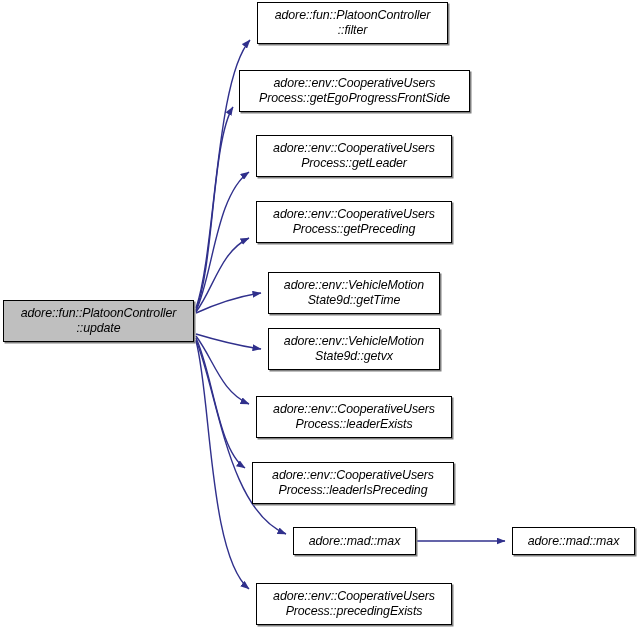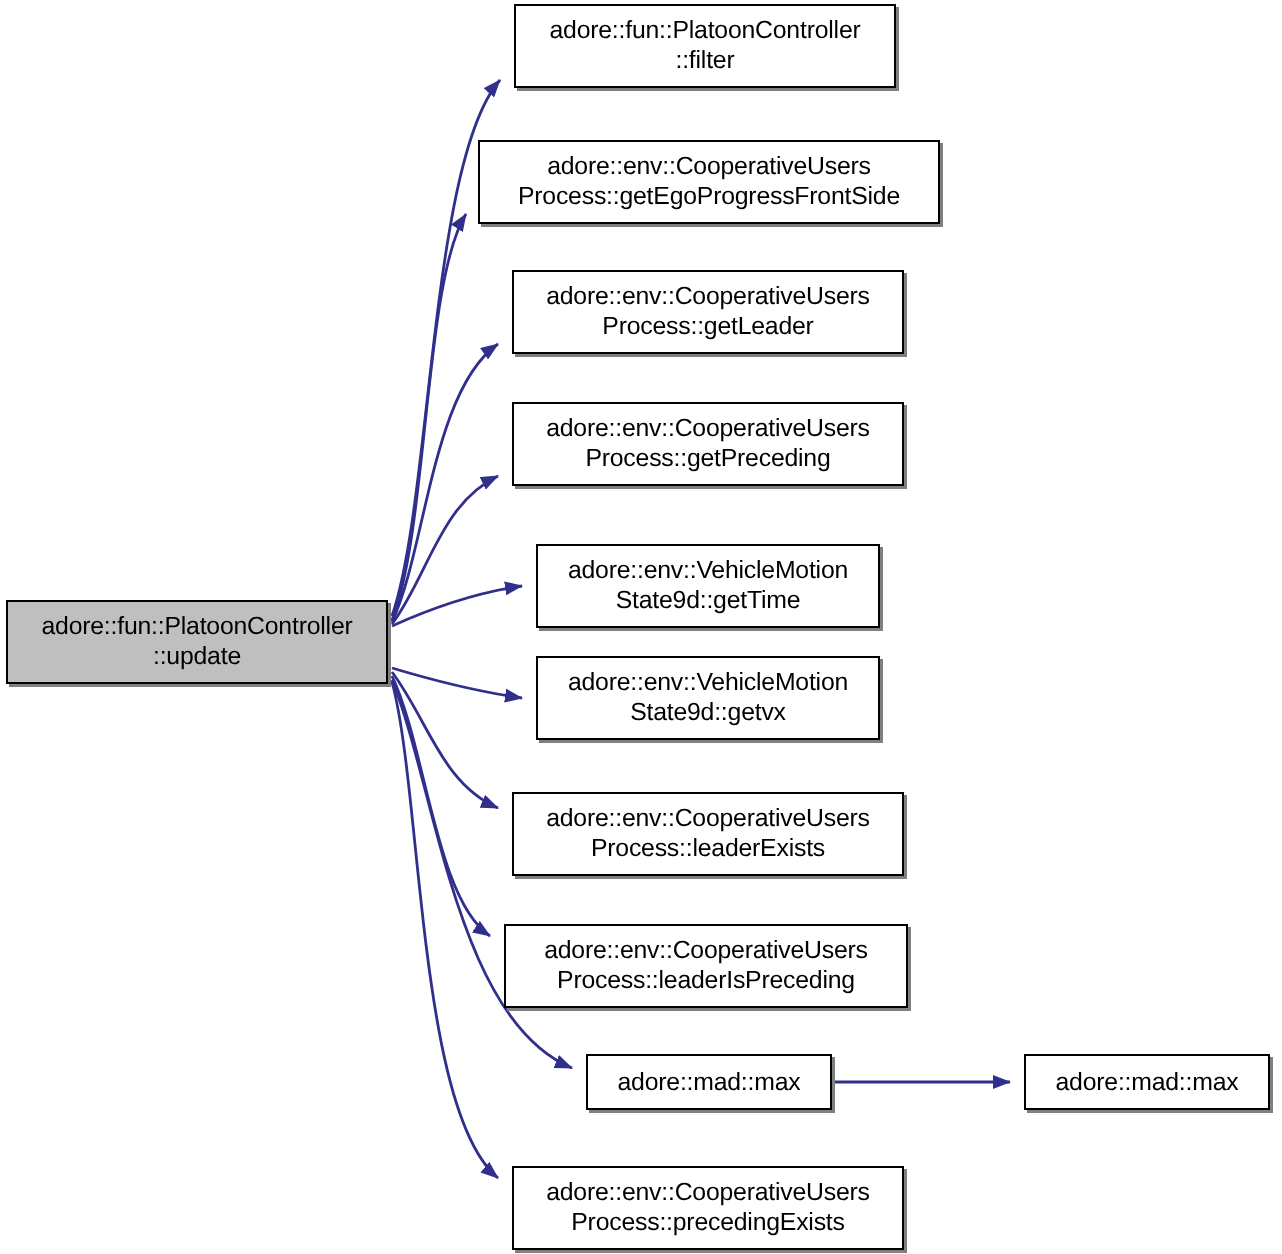--- a/index.html
+++ b/index.html
@@ -44,20 +44,21 @@
     white-space: pre-line;
     padding: 0 2px;
   }
   .node.current {
     background: #bfbfbf;
     border: 1.5px solid #000000;
   }
   .node-label {
     display: block;
     white-space: pre-line;
+    font-style: italic;
   }
 </style>
 </head>
 <body>
 
 <div id="graph">
   <svg id="edge-layer" width="641" height="627" viewBox="0 0 641 627">
     <defs>
       <marker id="arrowhead" markerWidth="9" markerHeight="7" refX="8.5" refY="3.5" orient="auto" markerUnits="userSpaceOnUse">
         <polygon points="0,0 9,3.5 0,7" fill="#30308c"></polygon>

